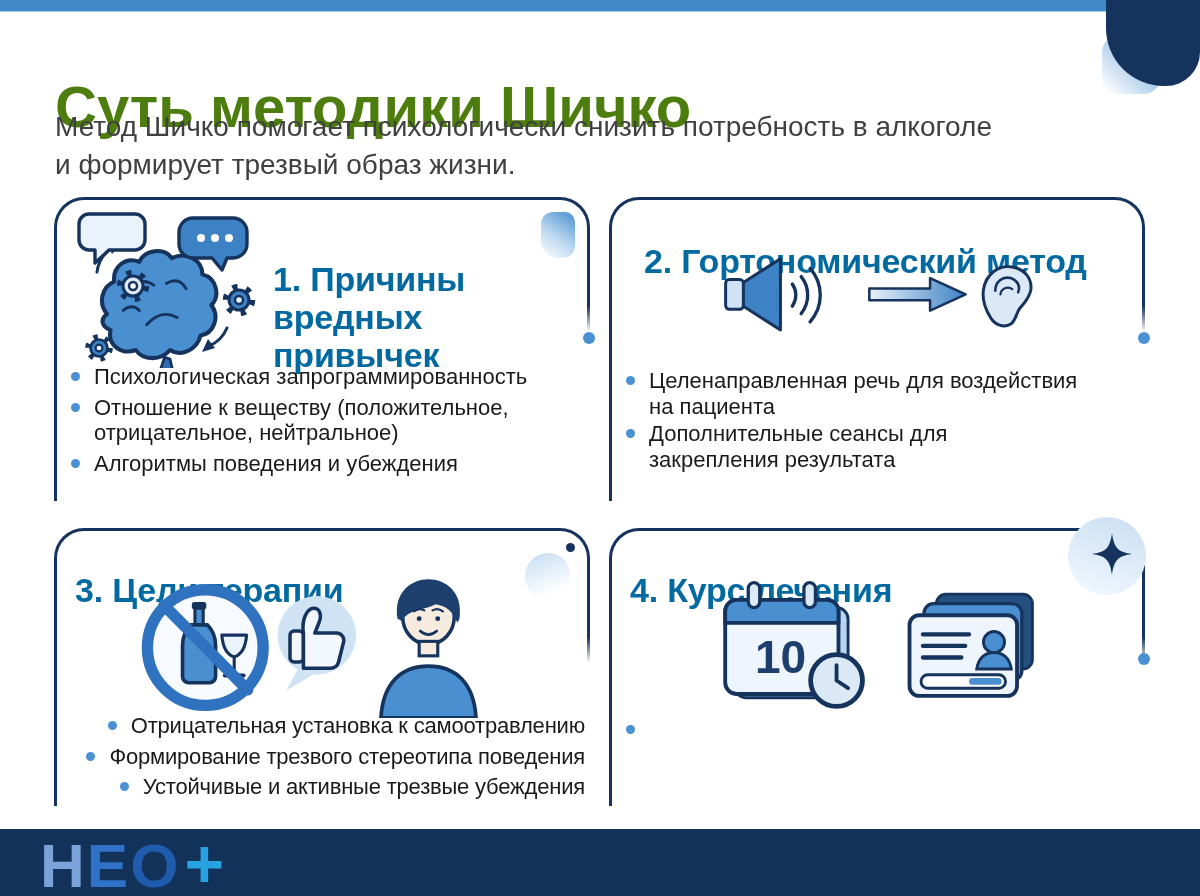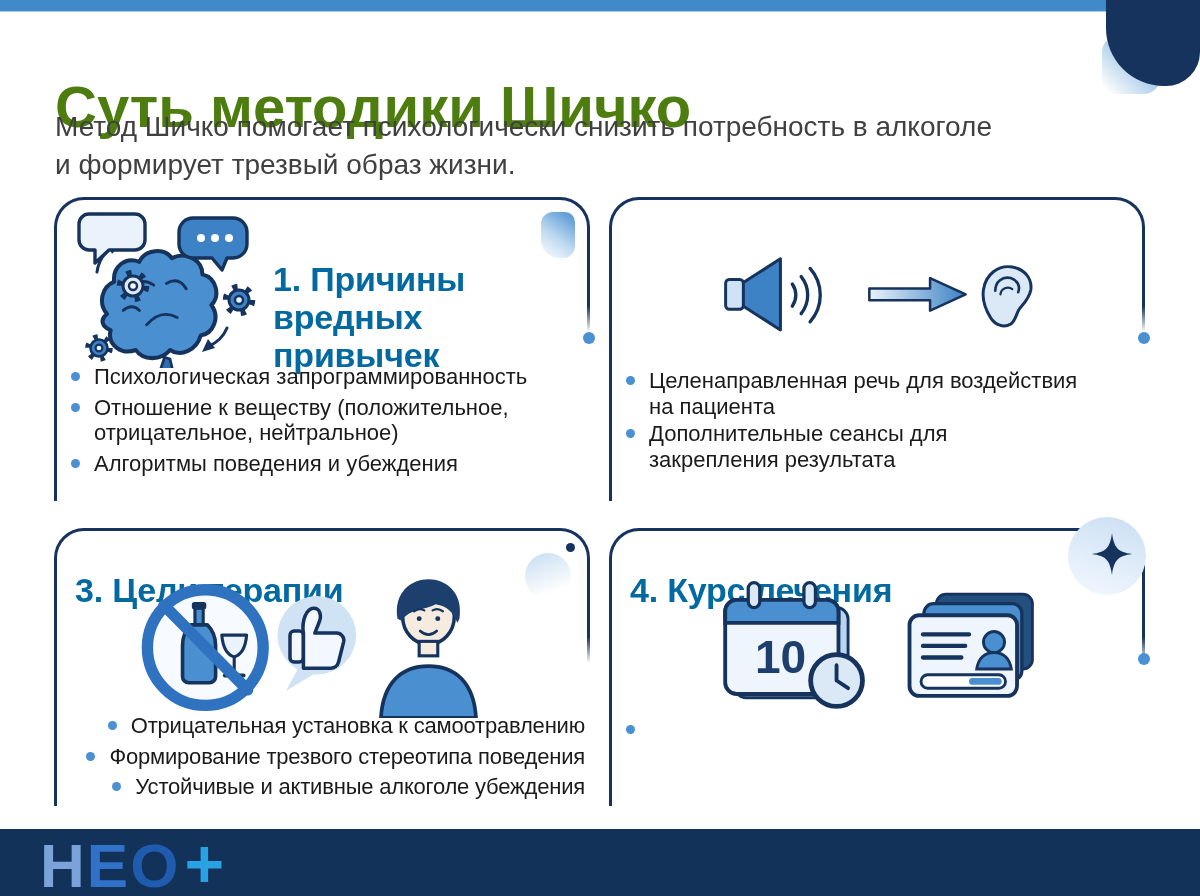--- a/index.html
+++ b/index.html
@@ -134,20 +134,21 @@
       <li>
           <span class="b-dot"></span>
           <span>Алгоритмы поведения и убеждения</span>
         </li>
     </ul>
   </section>
 
   <section class="card c2">
     <div class="fade-r"></div>
     <div class="edge-dot"></div>
+    <h2 class="card-title">2. Гортономический метод</h2>
 
     <svg class="icon-row" width="320" height="100" viewBox="0 0 430 135">
       <defs>
         <linearGradient id="agrad" x1="0" y1="0" x2="1" y2="0">
           <stop offset="0" stop-color="#e9f2fb"></stop>
             <stop offset="1" stop-color="#3d82c4"></stop>
         </linearGradient>
       </defs>
       <g>
         <rect x="12" y="48" width="24" height="40" rx="5" fill="#cfe3f5" stroke="#16335e" stroke-width="4"></rect>
@@ -215,21 +216,21 @@
       <li>
           <span class="b-dot"></span>
           <span>Отрицательная установка к самоотравлению</span>
         </li>
       <li>
           <span class="b-dot"></span>
           <span>Формирование трезвого стереотипа поведения</span>
         </li>
       <li>
           <span class="b-dot"></span>
-          <span>Устойчивые и активные алкоголе убеждения</span>
+          <span>Устойчивые и активные трезвые убеждения</span>
         </li>
     </ul>
   </section>
 
   <section class="card c4">
     <div class="fade-r"></div>
     <div class="edge-dot"></div>
     <div class="c4-circle">
       <svg width="78" height="78" viewBox="0 0 78 78">
         <path d="M44,16 C46,31 50,35 64,37 C50,39 46,43 44,58 C42,43 38,39 24,37 C38,35 42,31 44,16 Z" fill="#16335e"></path>

